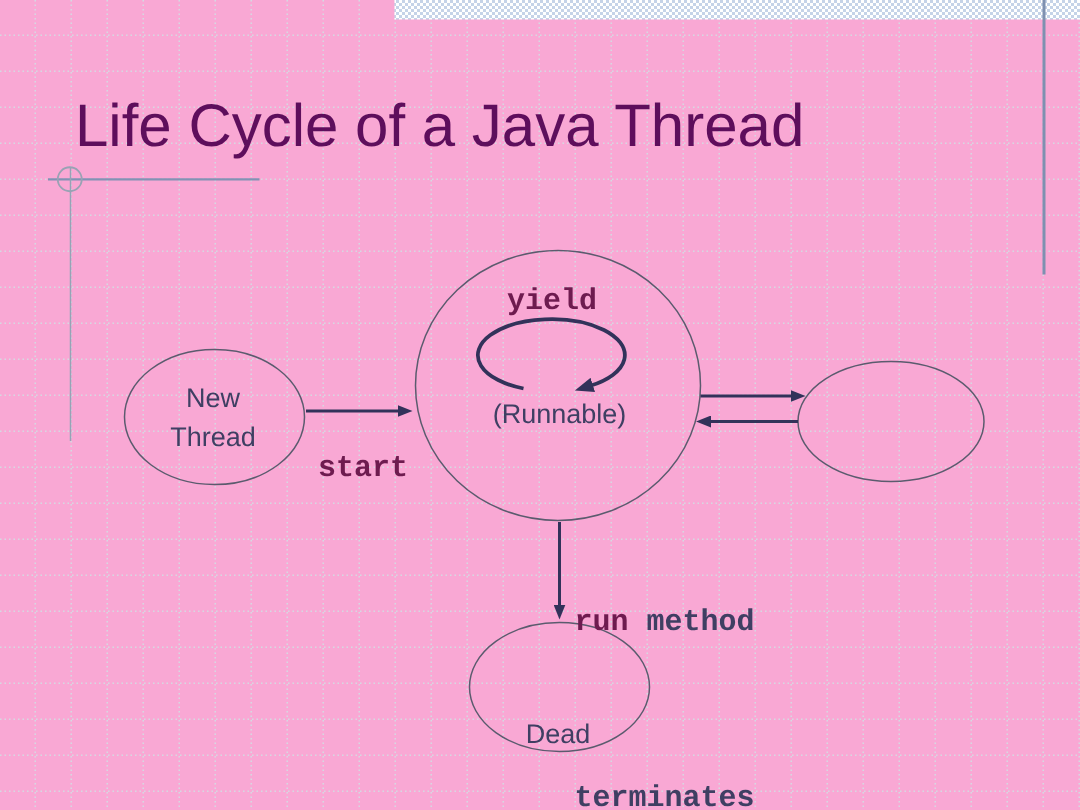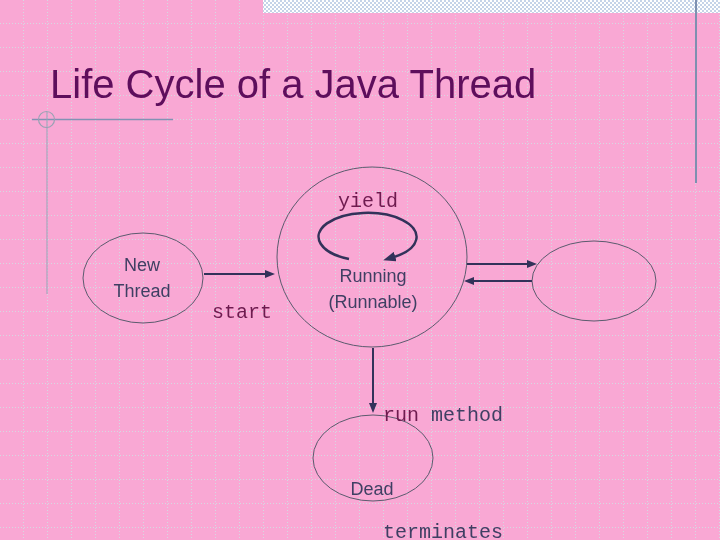--- a/index.html
+++ b/index.html
@@ -12,21 +12,21 @@
   .title{
     left:50px;top:62px;width:620px;
     font-size:40px;font-weight:400;color:#5e0e5c;letter-spacing:0px;
     white-space:nowrap;
   }
   .state{
     font-size:18px;line-height:26px;color:#3f3f63;text-align:center;
   }
   .mono{
     font-family:"Liberation Mono","DejaVu Sans Mono",monospace;
-    font-weight:normal;font-size:20px;line-height:23px;color:#6e1b4f;
+    font-weight:bold;font-size:20px;line-height:23px;color:#6e1b4f;
     white-space:pre;
   }
   .slate{color:#3f3f63;margin-top:48px;}
   #new-thread{left:82px;top:252px;width:120px;}
   #running{left:293px;top:263px;width:160px;}
   #not-runnable{left:525px;top:252px;width:140px;}
   #dead{left:312px;top:446px;width:120px;margin-top:30px;}
   #yield{left:338px;top:190px;}
   #start{left:212px;top:301px;}
   #run-method{left:383px;top:358px;}
@@ -75,21 +75,20 @@
   </svg>
 
   <div class="label title">Life Cycle of a Java Thread</div>
 
   <div class="label state" id="new-thread">
     <div>New</div>
     <div>Thread</div>
   </div>
 
   <div class="label state" id="running">
-    <div>Running</div>
     <div>(Runnable)</div>
   </div>
 
 
   <div class="label state" id="dead">Dead</div>
 
   <div class="label mono" id="yield">yield</div>
 
   <div class="label mono" id="start">start</div>
 

